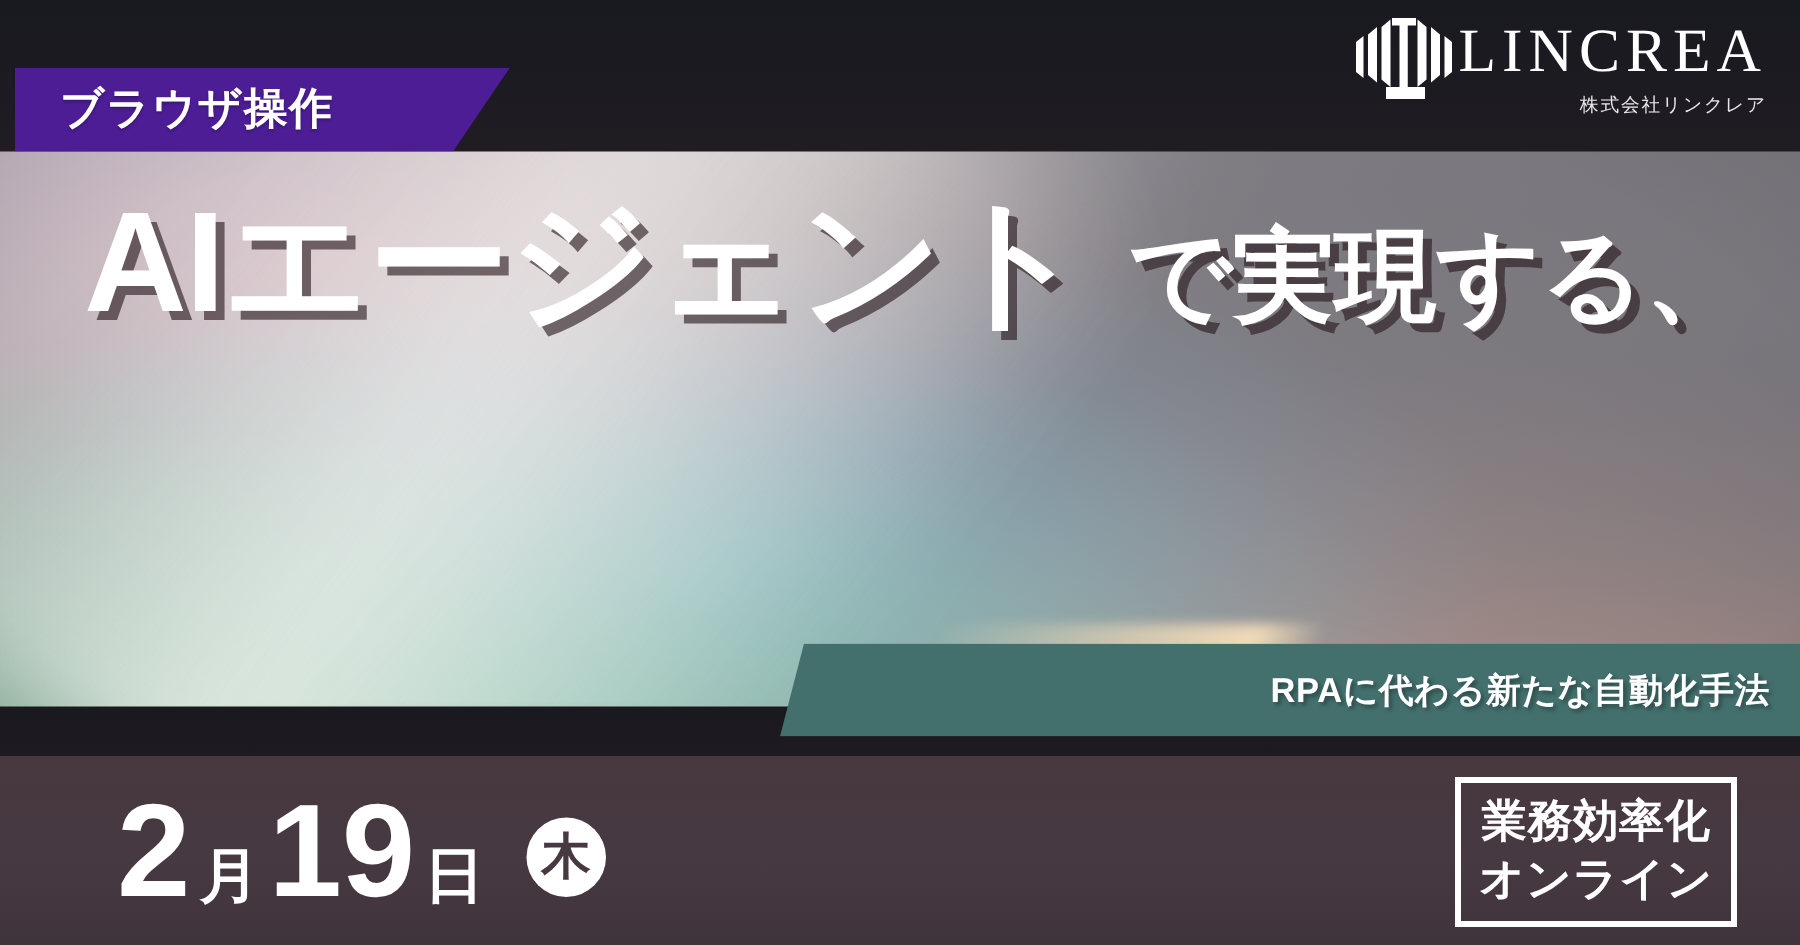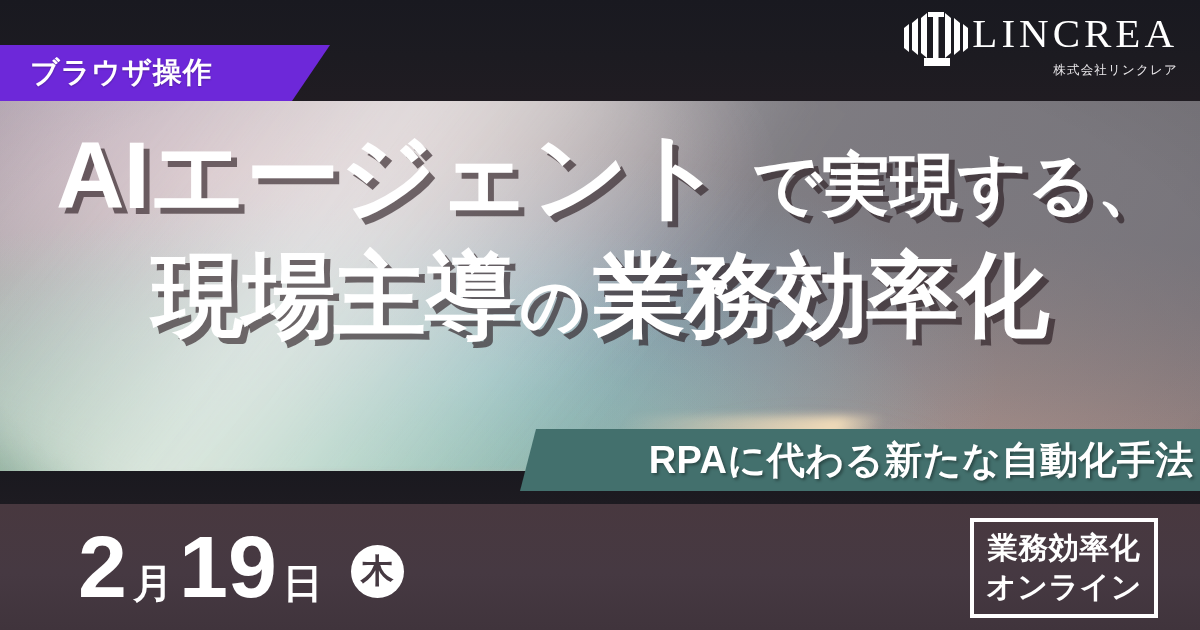--- a/index.html
+++ b/index.html
@@ -88,22 +88,22 @@
   .logo-word{
     color:#fff;font-family:"Liberation Serif","DejaVu Serif",serif;
     font-size:41px;letter-spacing:4px;line-height:1;margin-top:5px;
   }
   .logo-sub{
     color:#e9e7ea;font-size:12.5px;letter-spacing:1.2px;margin-top:8px;
   }
 
   
   .badge-cat{
-    position:absolute;left:0;top:45px;width:330px;height:56px;
-    background:#6d28d9;
+    position:absolute;left:10px;top:45px;width:330px;height:56px;
+    background:#4c1d95;
     clip-path:polygon(0 0, 330px 0, 292px 100%, 0 100%);
     display:flex;align-items:center;
   }
   .badge-cat span{
     color:#fff;font-size:29px;font-weight:700;letter-spacing:1px;
     margin-left:30px;text-shadow:0 1px 2px rgba(0,0,0,.25);
   }
 
   
   .title-wrap{position:absolute;left:0;top:128px;width:1200px;}
@@ -120,22 +120,22 @@
   .tl-2 .big2{font-size:92px;letter-spacing:-1px;margin-left:4px;}
 
   
   .sub-band{
     position:absolute;left:520px;top:429px;width:680px;height:62px;
     background:#43706d;
     clip-path:polygon(16px 0, 680px 0, 680px 100%, 0 100%);
     display:flex;align-items:center;justify-content:flex-end;
   }
   .sub-band span{
-    color:#fff;font-size:38px;font-weight:700;letter-spacing:.5px;
-    margin-right:6px;text-shadow:2px 2px 3px rgba(0,0,0,.35);
+    color:#fff;font-size:23px;font-weight:700;letter-spacing:.5px;
+    margin-right:20px;text-shadow:2px 2px 3px rgba(0,0,0,.35);
   }
 
   
   .footer{
     position:absolute;left:0;top:504px;width:1200px;height:126px;
     display:flex;align-items:center;
   }
   .date-row{
     display:flex;align-items:baseline;color:#fff;
     margin-left:78px;
@@ -200,23 +200,20 @@
   </div>
 
   <div class="badge-cat">
     <span>ブラウザ操作</span>
   </div>
 
   <div class="title-wrap">
     <div class="tl tl-1">
       <span class="big">AI</span><span class="big">エージェント</span><span class="mid">で実現する、</span>
     </div>
-    <div class="tl tl-2">
-      <span class="big">現場主導</span><span class="mid">の</span><span class="big2">業務効率化</span>
-    </div>
   </div>
 
   <div class="sub-band">
     <span>RPAに代わる新たな自動化手法</span>
   </div>
 
   <div class="footer">
     <div class="date-row">
       <span class="d-num">2</span>
       <span class="d-unit">月</span>

